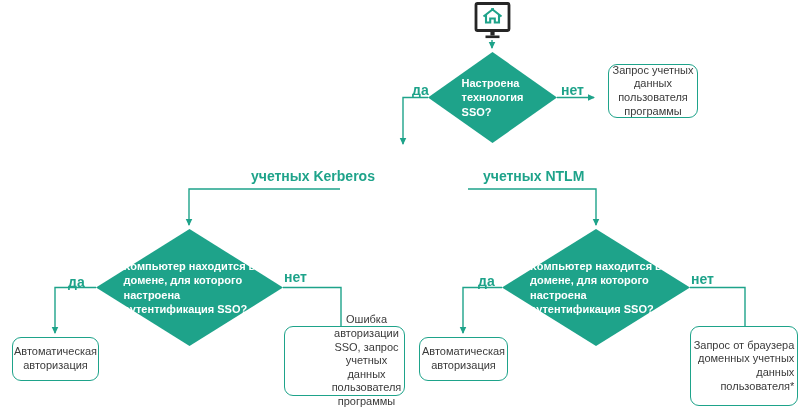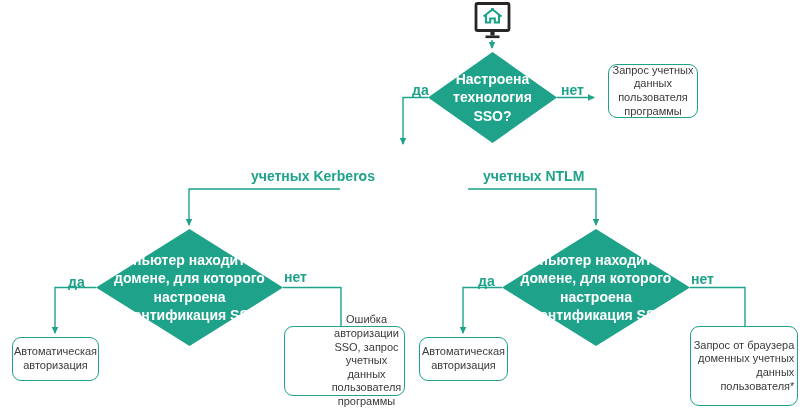--- a/index.html
+++ b/index.html
@@ -13,23 +13,22 @@
   #connectors{position:absolute;left:0;top:0;width:811px;height:414px;}
   .diamond{position:absolute;}
   .diamond-shape{
     position:absolute;inset:0;
     background:#1ea38a;
     clip-path:polygon(50% 0%,100% 50%,50% 100%,0% 50%);
   }
   .diamond-text{
     position:absolute;inset:0;
     display:flex;align-items:center;justify-content:center;
-    text-align:center;
     color:#ffffff;
-    font-size:14px;font-weight:600;line-height:1.3;
+    font-size:11px;font-weight:600;line-height:1.3;
     white-space:pre-line;
   }
   .result-box{
     position:absolute;
     background:#ffffff;
     border:1.4px solid #1ea38a;
     border-radius:9px;
     display:flex;align-items:center;justify-content:center;
     text-align:center;
     color:#3a3a3a;

